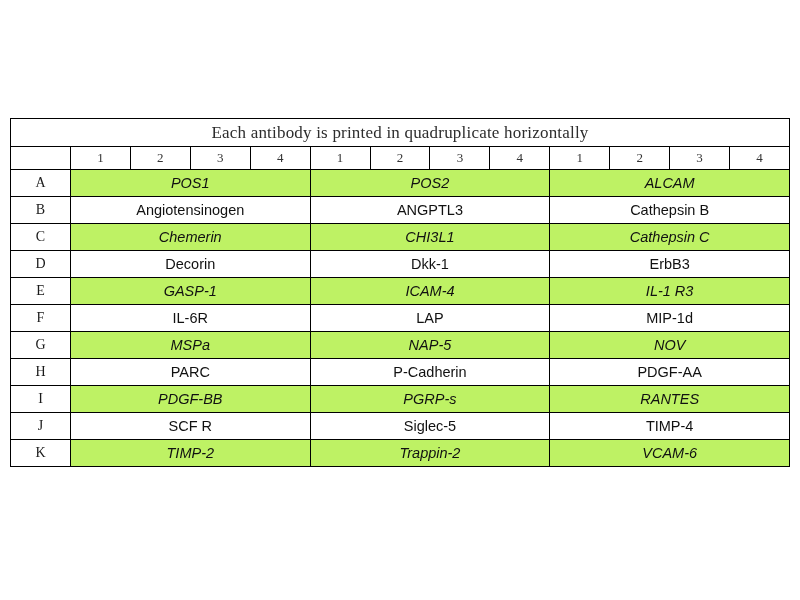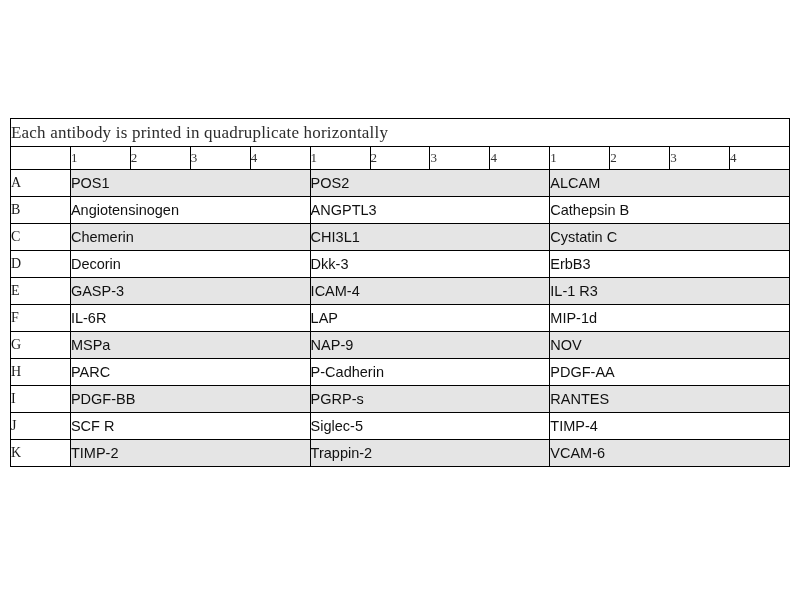--- a/index.html
+++ b/index.html
@@ -30,20 +30,21 @@
     border-collapse: collapse;
     table-layout: fixed;
     width: 780px;
     background: #ffffff;
   }
 
   table.array-table td,
   table.array-table th {
     border: 1px solid #000000;
     padding: 0;
+    text-align: center;
     vertical-align: middle;
     font-weight: normal;
   }
 
   
   .title-cell {
     height: 27px;
     font-family: "Liberation Serif", serif;
     font-size: 17px;
     color: #2d2d2d;
@@ -73,21 +74,22 @@
 
   
   .name-cell {
     height: 26px;
     font-family: "Liberation Sans", sans-serif;
     font-size: 14.5px;
     color: #111111;
   }
 
   tr.shaded .name-cell {
-    background: #e5e5e5;
+    background: #bef264;
+    font-style: italic;
   }
 
   tr.plain .name-cell {
     background: #ffffff;
   }
 
   .numcell {
     width: 60.6px;
   }
 </style>
@@ -127,44 +129,44 @@
           <tr class="plain">
             <td class="row-label">B</td>
             <td class="name-cell" colspan="4">Angiotensinogen</td>
             <td class="name-cell" colspan="4">ANGPTL3</td>
             <td class="name-cell" colspan="4">Cathepsin B</td>
           </tr>
           <tr class="shaded">
             <td class="row-label">C</td>
             <td class="name-cell" colspan="4">Chemerin</td>
             <td class="name-cell" colspan="4">CHI3L1</td>
-            <td class="name-cell" colspan="4">Cystatin C</td>
+            <td class="name-cell" colspan="4">Cathepsin C</td>
           </tr>
           <tr class="plain">
             <td class="row-label">D</td>
             <td class="name-cell" colspan="4">Decorin</td>
-            <td class="name-cell" colspan="4">Dkk-3</td>
+            <td class="name-cell" colspan="4">Dkk-1</td>
             <td class="name-cell" colspan="4">ErbB3</td>
           </tr>
           <tr class="shaded">
             <td class="row-label">E</td>
-            <td class="name-cell" colspan="4">GASP-3</td>
+            <td class="name-cell" colspan="4">GASP-1</td>
             <td class="name-cell" colspan="4">ICAM-4</td>
             <td class="name-cell" colspan="4">IL-1 R3</td>
           </tr>
           <tr class="plain">
             <td class="row-label">F</td>
             <td class="name-cell" colspan="4">IL-6R</td>
             <td class="name-cell" colspan="4">LAP</td>
             <td class="name-cell" colspan="4">MIP-1d</td>
           </tr>
           <tr class="shaded">
             <td class="row-label">G</td>
             <td class="name-cell" colspan="4">MSPa</td>
-            <td class="name-cell" colspan="4">NAP-9</td>
+            <td class="name-cell" colspan="4">NAP-5</td>
             <td class="name-cell" colspan="4">NOV</td>
           </tr>
           <tr class="plain">
             <td class="row-label">H</td>
             <td class="name-cell" colspan="4">PARC</td>
             <td class="name-cell" colspan="4">P-Cadherin</td>
             <td class="name-cell" colspan="4">PDGF-AA</td>
           </tr>
           <tr class="shaded">
             <td class="row-label">I</td>

